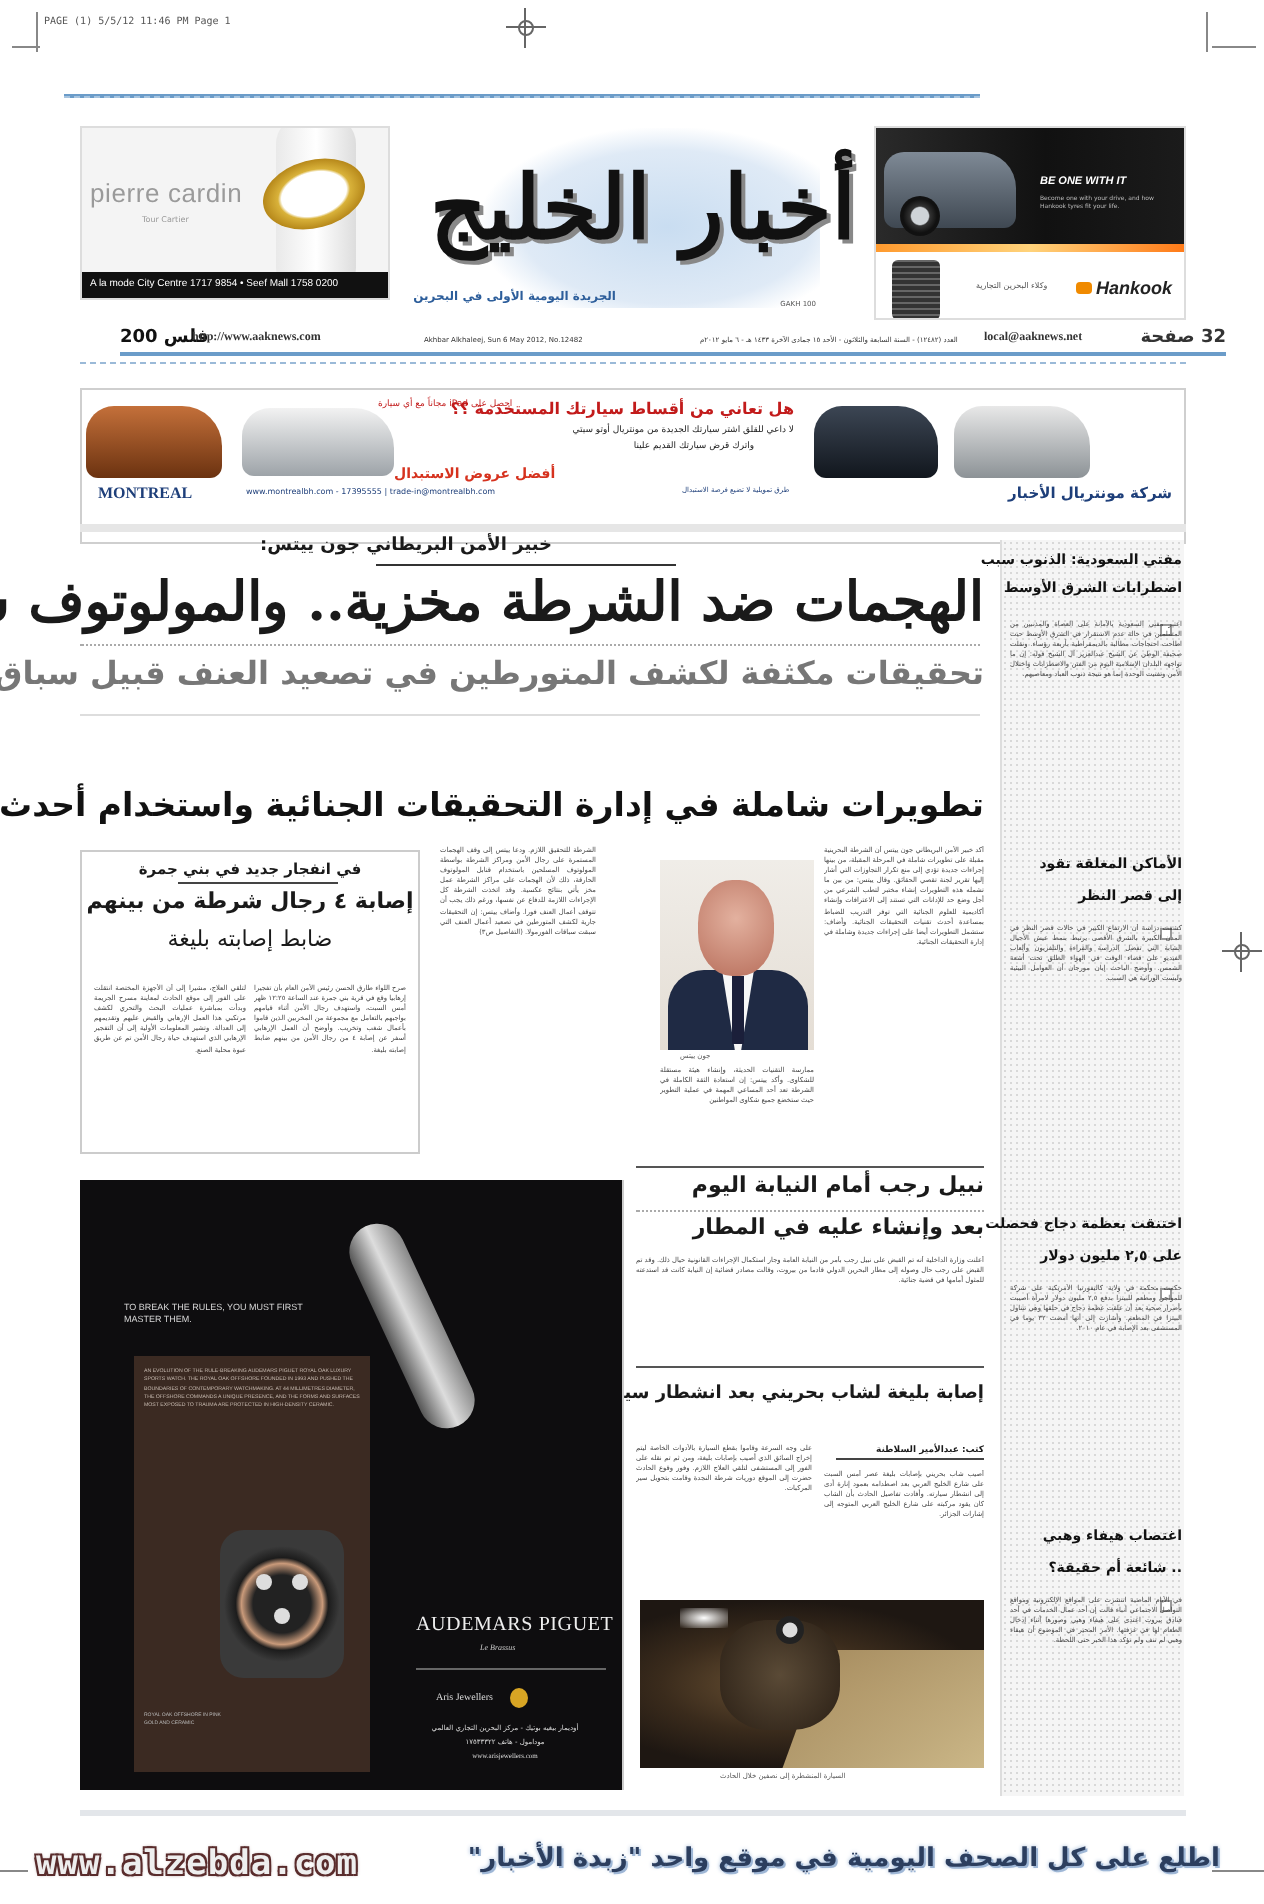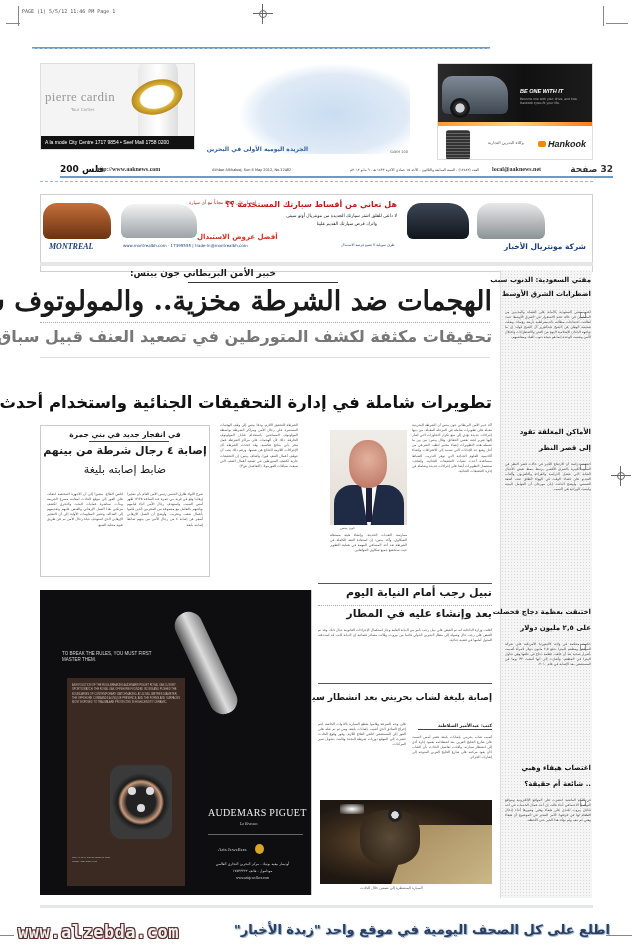--- a/index.html
+++ b/index.html
@@ -12,21 +12,21 @@
   .print-meta { left: 22px; top: 8px; font-size: 5px; color: #555; font-family: "DejaVu Sans Mono", monospace; }
   .crop-line { background: #888; }
   .reg-mark { left: 253px; top: 4px; width: 20px; height: 20px; }
   .reg-mark::before { content: ""; position: absolute; left: 0; top: 9px; width: 20px; height: 1px; background: #666; }
   .reg-mark::after { content: ""; position: absolute; left: 9px; top: 0; width: 1px; height: 20px; background: #666; }
   .reg-mark span { position: absolute; left: 6px; top: 6px; width: 8px; height: 8px; border: 1px solid #666; border-radius: 50%; }
   .top-rule { left: 32px; top: 47px; width: 458px; height: 2px; background: #6b9cc9; border-bottom: 1px dashed #a7c4df; }
 
   
   .ad-pc { left: 40px; top: 63px; width: 155px; height: 87px; background: #f4f4f4; border: 1px solid #ddd; overflow: hidden; }
-  .ad-pc .brand { position: absolute; left: 4px; top: 25px; font-size: 13px; color: #9a9a9a; font-family: Liberation Serif, serif; letter-spacing: 0.3px; }
+  .ad-pc .brand { position: absolute; left: 4px; top: 25px; font-size: 13px; color: #9a9a9a; font-family: Liberation Sans, sans-serif; letter-spacing: 0.3px; }
   .ad-pc .sub { position: absolute; left: 30px; top: 43px; font-size: 4px; color: #999; }
   .ad-pc .watch { position: absolute; left: 97px; top: -6px; width: 40px; height: 90px; background: linear-gradient(90deg,#e9e9e9,#fff,#ddd); border-radius: 14px; }
   .ad-pc .watch-face { position: absolute; left: 90px; top: 16px; width: 52px; height: 34px; border-radius: 50%; background: radial-gradient(ellipse at center,#fff 45%,#d9b23a 50%,#b7891b 70%,#e7c86a 80%); transform: rotate(-15deg); }
   .ad-pc .bar { position: absolute; left: 0; bottom: 0; width: 100%; height: 13px; background: #111; color: #fff; font-size: 5px; line-height: 13px; padding-left: 4px; white-space: nowrap; font-family: "Liberation Sans", sans-serif; }
 
   .logo { left: 200px; top: 60px; width: 238px; height: 96px; }
   .logo .map { position: absolute; left: 40px; top: 4px; width: 170px; height: 90px; background: radial-gradient(ellipse at 55% 55%, #c9ddf1 0%, #dfeaf6 55%, rgba(255,255,255,0) 72%); }
   .logo .title { position: absolute; right: 10px; top: 18px; font-size: 44px; font-weight: bold; color: #111; font-family: "DejaVu Serif", serif; direction: rtl; letter-spacing: -2px; text-shadow: 2px 2px 0 #888; white-space: nowrap; }
   .logo .tagline { position: absolute; right: 130px; top: 85px; font-size: 6px; color: #2d5e9b; direction: rtl; white-space: nowrap; font-weight: bold; }
   .logo .cap { position: absolute; right: 30px; top: 90px; font-size: 3.5px; color: #555; }
@@ -59,21 +59,21 @@
   .ad-car .car { position: absolute; border-radius: 14px 20px 6px 6px; }
   .ad-car .c1 { left: 2px; top: 8px; width: 68px; height: 36px; background: linear-gradient(180deg,#c4703a,#6b3210); }
   .ad-car .c2 { left: 80px; top: 9px; width: 76px; height: 34px; background: linear-gradient(180deg,#f2f2f2,#9da3a8); }
   .ad-car .c3 { left: 366px; top: 8px; width: 62px; height: 36px; background: linear-gradient(180deg,#3c4654,#11161d); }
   .ad-car .c4 { left: 436px; top: 8px; width: 68px; height: 36px; background: linear-gradient(180deg,#e8e8e8,#8c9296); }
   .ad-car .headline { position: absolute; left: 176px; top: 5px; width: 180px; text-align: right; font-size: 8px; font-weight: bold; color: #c21b1b; direction: rtl; white-space: nowrap; }
   .ad-car .line2 { position: absolute; left: 176px; top: 18px; width: 180px; text-align: right; font-size: 4.5px; color: #222; direction: rtl; white-space: nowrap; }
   .ad-car .line3 { position: absolute; left: 176px; top: 26px; width: 160px; text-align: right; font-size: 4.5px; color: #222; direction: rtl; white-space: nowrap; }
   .ad-car .ipad { position: absolute; left: 148px; top: 5px; font-size: 4.5px; color: #c21b1b; direction: rtl; white-space: nowrap; }
   .ad-car .offer { position: absolute; left: 156px; top: 38px; font-size: 7px; font-weight: bold; color: #d6321e; direction: rtl; white-space: nowrap; }
-  .ad-car .montreal { position: absolute; left: 8px; top: 47px; font-size: 8px; font-style: italic; font-weight: bold; color: #1e3f7a; font-family: "Liberation Serif", serif; }
+  .ad-car .montreal { position: absolute; left: 8px; top: 47px; font-size: 8px; font-weight: bold; color: #1e3f7a; font-family: "Liberation Serif", serif; }
   .ad-car .contact { position: absolute; left: 82px; top: 48px; font-size: 4px; color: #1e3f7a; white-space: nowrap; }
   .ad-car .finance { position: absolute; left: 300px; top: 48px; font-size: 3.5px; color: #1e3f7a; direction: rtl; white-space: nowrap; }
   .ad-car .company { position: absolute; right: 6px; top: 47px; font-size: 7.5px; font-weight: bold; color: #1e3f7a; direction: rtl; white-space: nowrap; }
   .shade-strip { left: 40px; top: 262px; width: 553px; height: 4px; background: #e6e6e6; }
 
   
   .kicker { left: 130px; top: 268px; width: 240px; text-align: left; font-size: 9px; font-weight: bold; direction: rtl; white-space: nowrap; }
   .kicker-ul { left: 188px; top: 282px; width: 150px; height: 1px; background: #333; }
   .main-head { left: 32px; top: 285px; width: 460px; text-align: right; font-size: 27px; font-weight: bold; direction: rtl; white-space: nowrap; letter-spacing: -1px; font-family: "DejaVu Serif", serif; }
   .dotted1 { left: 40px; top: 322px; width: 450px; border-top: 1px dotted #aaa; }
@@ -172,20 +172,21 @@
 <div class="abs ad-pc">
   <div class="watch"></div>
   <div class="watch-face"></div>
   <div class="brand">pierre cardin</div>
   <div class="sub">Tour Cartier</div>
   <div class="bar">A la mode  City Centre 1717 9854 • Seef Mall 1758 0200</div>
 </div>
 
 <div class="abs logo">
   <div class="map"></div>
+  <div class="title">أخبار الخليج</div>
   <div class="tagline">الجريدة اليومية الأولى في البحرين</div>
   <div class="cap">GAKH 100</div>
 </div>
 
 <div class="abs ad-hk">
   <div class="dark"></div>
   <div class="car"></div>
   <div class="wheel"></div>
   <div class="slogan">BE ONE WITH IT</div>
   <div class="small">Become one with your drive, and how Hankook tyres fit your life.</div>

